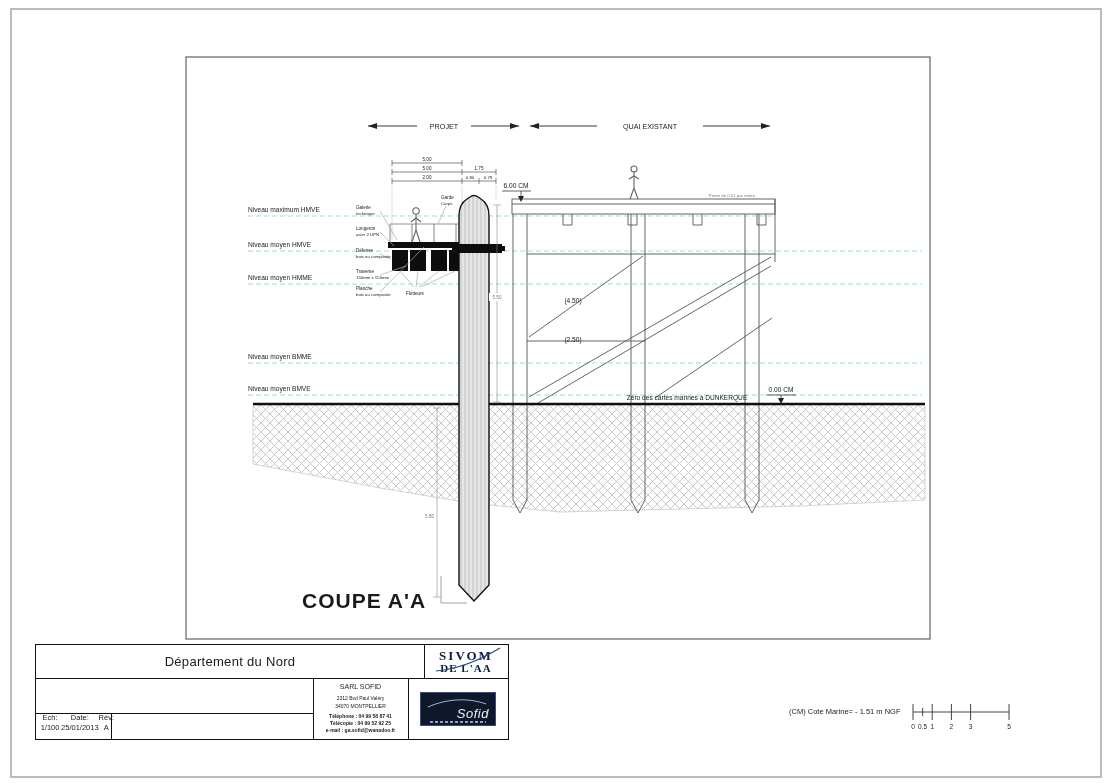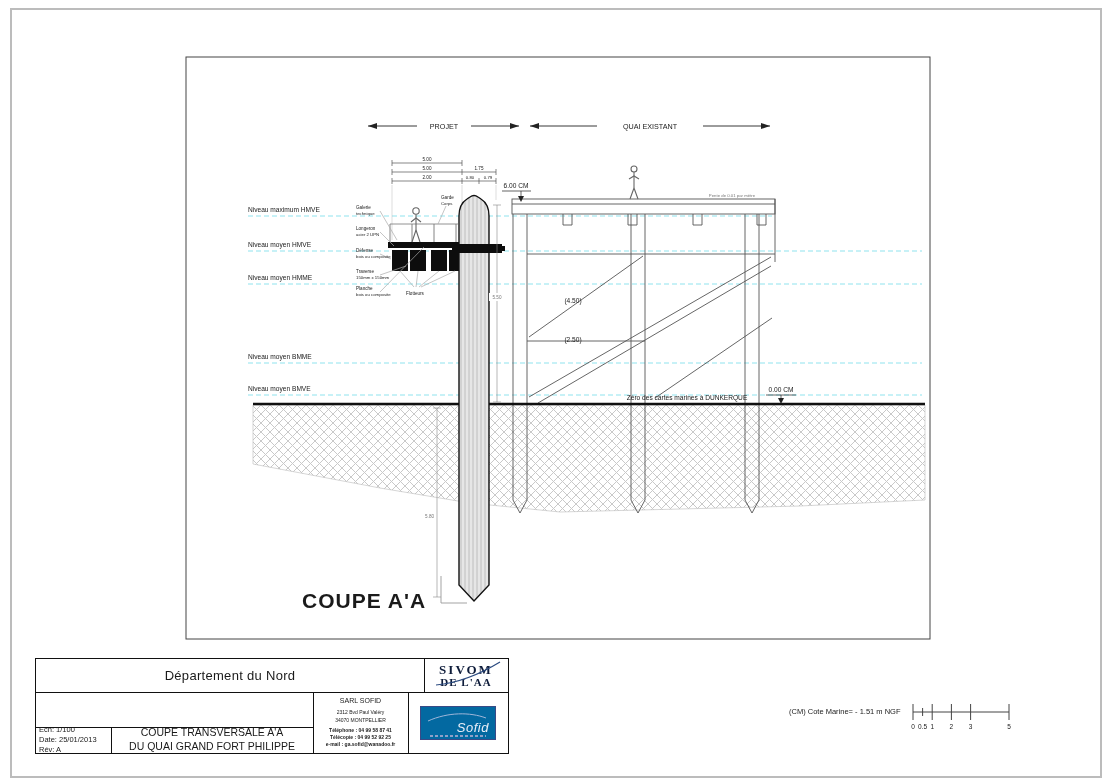--- a/index.html
+++ b/index.html
@@ -6,35 +6,35 @@
   body{width:1111px;height:784px;position:relative;font-family:"Liberation Sans",sans-serif;color:#1a1a1a;overflow:hidden;}
   .page-border{position:absolute;left:10px;top:8px;width:1088px;height:766px;border:2px solid #bcbcbc;background:#fff;}
   svg text{fill:#1a1a1a;}
   .t4{font-size:4.3px;}
   .t45{font-size:4.6px;}
   .t65{font-size:6.6px;}
   .t7{font-size:7.2px;}
   .big{font-size:21px;font-weight:600;letter-spacing:1px;}
   .gray{fill:#777;}
   
-  .tblock{position:absolute;left:35px;top:658px;width:472px;height:94px;border:1.5px solid #111;background:#fff;}
+  .tblock{position:absolute;left:35px;top:644px;width:472px;height:94px;border:1.5px solid #111;background:#fff;}
   .tb-line{position:absolute;background:#111;}
   .tb-cell{position:absolute;display:flex;align-items:center;justify-content:center;text-align:center;}
   .dept{font-size:13px;font-weight:500;letter-spacing:.3px;}
   .notice{font-size:15px;letter-spacing:.4px;}
-  .echcell{flex-direction:column;align-items:flex-start;justify-content:center;font-size:7.5px;line-height:1.35;padding-left:3px;}
+  .echcell{flex-direction:row;align-items:flex-start;justify-content:center;font-size:7.5px;line-height:1.35;padding-left:3px;}
   .coupe{font-size:10.5px;line-height:1.3;flex-direction:column;}
   .sarl{flex-direction:column;font-size:5px;line-height:1.45;}
   .sarl .nm{font-size:7px;margin-bottom:3px;}
   .sarl .tel{font-weight:700;}
   .sivom{flex-direction:column;font-family:"Liberation Serif",serif;font-weight:700;line-height:1.02;color:#0e1c3a;}
   .sivom .s1{font-size:13px;letter-spacing:2px;}
   .sivom .s2{font-size:11px;letter-spacing:1px;}
   .sivom svg{position:absolute;left:8px;top:2px;pointer-events:none;}
-  .sofid-logo{width:76px;height:34px;background:#0369a1;position:relative;box-shadow:0 0 0 1px #3a4a86 inset;}
+  .sofid-logo{width:76px;height:34px;background:#0f172a;position:relative;box-shadow:0 0 0 1px #3a4a86 inset;}
   .sofid-logo .txt{position:absolute;right:7px;bottom:5px;color:#e9eef8;font-size:13px;font-style:italic;letter-spacing:.5px;}
   .sofid-logo .dots{position:absolute;left:10px;bottom:3px;width:56px;height:2px;
      background:repeating-linear-gradient(90deg,#8fa0c8 0 3px,transparent 3px 5px);}
   .sofid-logo svg{position:absolute;left:6px;top:4px;}
   
   .cote{position:absolute;left:789px;top:707px;font-size:7.5px;color:#222;}
   .scalebar{position:absolute;left:905px;top:698px;}
 </style>
 </head>
 <body>
@@ -245,24 +245,20 @@
     <span class="s2">DE L'AA</span>
   </div>
 
 
   <div class="tb-cell echcell" style="left:0;top:68px;width:75px;height:26px;">
     <span>Ech: 1/100</span>
     <span>Date: 25/01/2013</span>
     <span>Rév: A</span>
   </div>
 
-  <div class="tb-cell coupe" style="left:75px;top:68px;width:202px;height:26px;">
-    <span>COUPE TRANSVERSALE A'A</span>
-    <span>DU QUAI GRAND FORT PHILIPPE</span>
-  </div>
 
   <div class="tb-cell sarl" style="left:277px;top:33px;width:95px;height:61px;">
     <span class="nm">SARL SOFID</span>
     <span>2312 Bvd Paul Valéry</span>
     <span>34070 MONTPELLIER</span>
     <span class="tel" style="margin-top:3px;">Téléphone : 04 99 58 87 41</span>
     <span class="tel">Télécopie : 04 99 52 92 25</span>
     <span class="tel">e-mail : ga.sofid@wanadoo.fr</span>
   </div>
 

